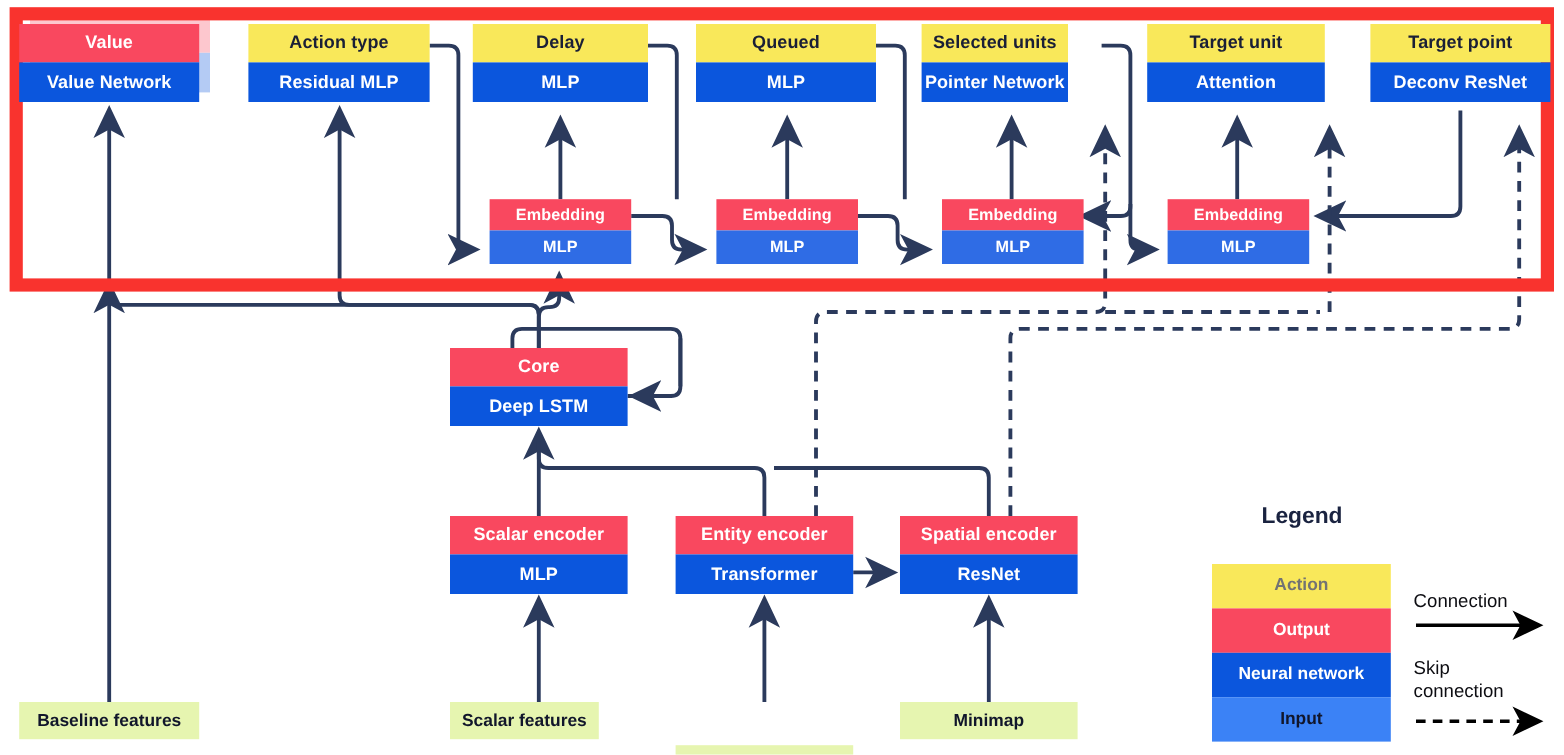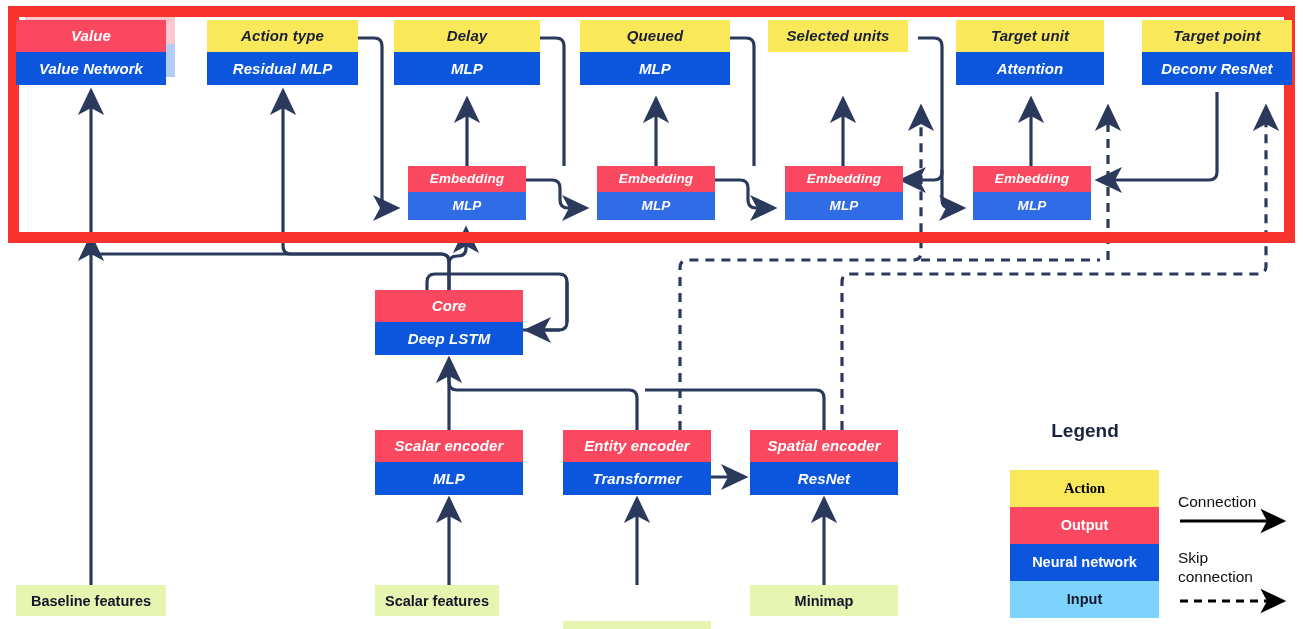--- a/index.html
+++ b/index.html
@@ -1,20 +1,20 @@
 <!DOCTYPE html>
 <html><head>
 <meta charset="utf-8">
 <style>
   html,body{margin:0;padding:0;background:#ffffff;}
   body{font-family:"Liberation Sans",sans-serif;}
   #stage{position:relative;width:1303px;height:629px;background:#fff;overflow:hidden;}
   #wires{position:absolute;left:0;top:0;width:1303px;height:629px;pointer-events:none;}
 
-  .node{position:absolute;display:flex;flex-direction:column;font-style:italic;}
+  .node{position:absolute;display:flex;flex-direction:column;}
   .cap{height:32px;line-height:32px;text-align:center;font-size:15px;font-weight:700;letter-spacing:.1px;}
   .body{height:33px;line-height:33px;text-align:center;font-size:15px;font-weight:700;letter-spacing:.1px;}
   .cap.action{background:#f9e85a;color:#1a1f36;}
   .cap.output{background:#f9485f;color:#ffffff;}
   .body.nn{background:#0b56dd;color:#ffffff;}
   .body.nn-lite{background:#2f6ce5;color:#ffffff;}
   .input-node{position:absolute;background:#e6f5b0;color:#11162b;
     display:flex;align-items:center;justify-content:center;
     font-size:14.5px;font-weight:700;}
 
@@ -25,24 +25,24 @@
     border:11px solid #f9332e;box-sizing:border-box;background:transparent;}
 
   .ghost{position:absolute;opacity:.30;}
   .ghost .cap{background:#f9485f;}
   .ghost .body{background:#0b56dd;}
 
   #legend-title{position:absolute;left:1010px;top:420px;width:150px;text-align:center;
     font-size:19px;font-weight:700;color:#1a2340;}
   #legend-box{position:absolute;left:1010px;top:470px;width:149px;height:148px;display:flex;flex-direction:column;}
   #legend-box .lrow{height:37px;line-height:37px;text-align:center;font-size:14.5px;font-weight:700;}
-  .lrow.action{background:#f9e85a;color:#000000;font-family:Liberation Serif, serif;}
+  .lrow.action{background:#f9e85a;color:#737373;}
   .lrow.output{background:#f9485f;color:#ffffff;}
   .lrow.nn{background:#0b56dd;color:#ffffff;}
-  .lrow.input{background:#7dd3fc;color:#11162b;}
+  .lrow.input{background:#3b82f6;color:#11162b;}
 
   .lg-label{position:absolute;text-align:left;font-size:15.5px;font-weight:400;color:#0d0d12;line-height:19px;}
   #lg-conn-label{left:1178px;top:492px;width:118px;}
   #lg-skip-label{left:1178px;top:548px;width:118px;}
 </style>
 </head>
 <body>
 
 <div id="stage">
 
@@ -138,22 +138,23 @@
         <div class="body nn">Residual MLP</div>
       </div>
       <div class="node" style="left: 394px; top: 20px; width: 146px; justify-content: space-between;">
         <div class="cap action">Delay</div>
         <div class="body nn">MLP</div>
       </div>
       <div class="node" style="left: 580px; top: 20px; width: 150px;">
         <div class="cap action">Queued</div>
         <div class="body nn">MLP</div>
       </div>
-      <div class="node" style="left: 768px; top: 20px; width: 140px;">
+      <div class="node" style="left: 768px; top: 20px; width: 122px;">
         <div class="cap action">Selected units</div>
+        <div class="body nn">Pointer Network</div>
       </div>
       <div class="node" style="left: 956px; top: 20px; width: 148px;">
         <div class="cap action">Target unit</div>
         <div class="body nn">Attention</div>
       </div>
       <div class="node" style="left: 1142px; top: 20px; width: 150px;">
         <div class="cap action">Target point</div>
         <div class="body nn">Deconv ResNet</div>
       </div>
       <div class="node emb" style="left: 408px; top: 166px; width: 118px;">

